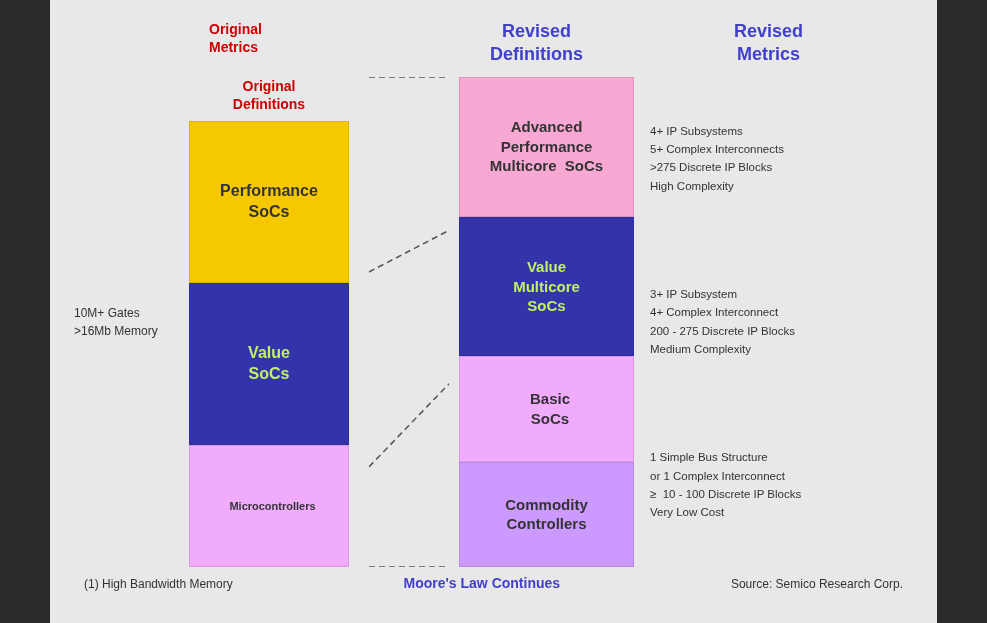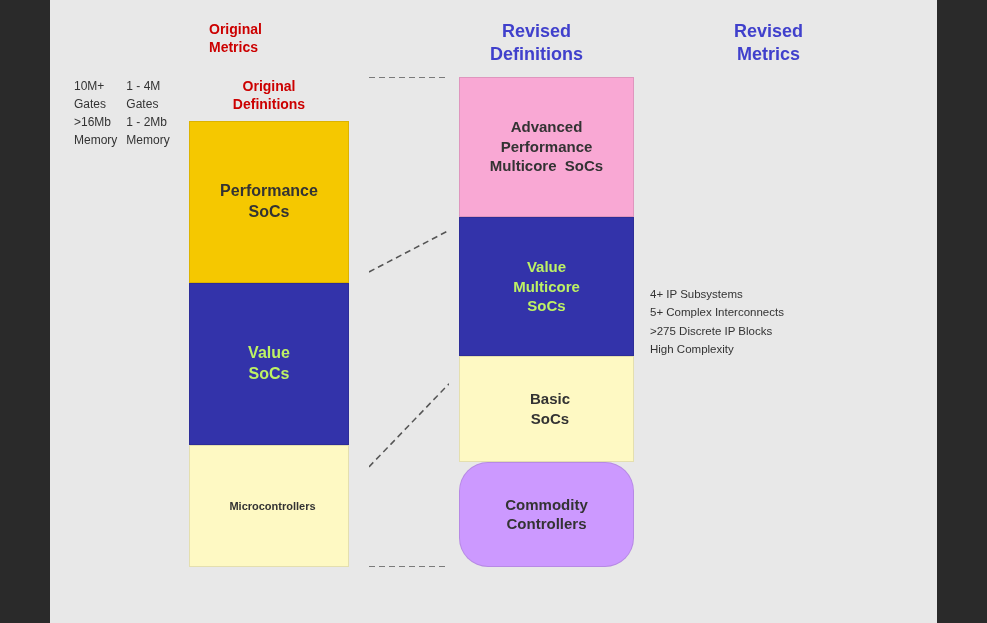--- a/index.html
+++ b/index.html
@@ -41,22 +41,22 @@
       align-items: stretch;
       gap: 0;
       width: 100%;
       height: 490px;
       position: relative;
     }
 
     
     .left-metrics {
       display: flex;
-      flex-direction: row;
-      justify-content: flex-start;
+      flex-direction: column;
+      justify-content: center;
       width: 115px;
       flex-shrink: 0;
       padding-right: 8px;
     }
     .metric-item {
       font-size: 12px;
       color: #333;
       line-height: 1.5;
     }
 
@@ -90,22 +90,22 @@
       justify-content: center;
       text-align: center;
       font-weight: bold;
       font-size: 15px;
       color: white;
       line-height: 1.3;
       border: 1px solid rgba(0,0,0,0.1);
     }
     .box-yellow { background: #f5c800; color: #333; }
     .box-blue { background: #3333aa; color: #bef264; }
-    .box-green { background: #fef9c3; color: #333; padding-left: 7px; }
-    .box-purple { background: #cc99ff; color: #333; border-radius: 29px; }
+    .box-green { background: #f0abfc; color: #333; padding-left: 7px; }
+    .box-purple { background: #cc99ff; color: #333; }
     .box-gold { background: #f9a8d4; color: #333; }
 
     
     .dashed-lines-area {
       position: relative;
       width: 80px;
       flex-shrink: 0;
     }
     .dashed-lines-svg {
       position: absolute;
@@ -183,23 +183,20 @@
       <span class="header-col" style="white-space:pre-line;">Revised
 Metrics</span>
     </div>
   </div>
 
   <div class="main-area">
 
     <div class="left-metrics">
       <div class="metric-item">
         10M+ Gates<br>&gt;16Mb Memory
-      </div>
-      <div class="metric-item">
-        1 - 4M Gates<br>1 - 2Mb Memory
       </div>
     </div>
 
     <div class="original-defs">
       <div class="orig-label">Original<br>Definitions</div>
       <div class="orig-boxes">
         <div class="box box-yellow" style="flex:2; font-size:16px;">
           Performance<br>SoCs
         </div>
         <div class="box box-blue" style="flex:2; font-size:16px;">
@@ -238,18 +235,29 @@
         <div class="box box-purple" style="flex:1.5; font-size:15px; color:#333;">
           Commodity<br>Controllers
         </div>
       </div>
     </div>
 
     <div class="right-metrics">
       <div class="right-metric-item">
         4+ IP Subsystems<br>5+ Complex Interconnects<br>&gt;275 Discrete IP Blocks<br>High Complexity
       </div>
+      <div class="right-metric-item">
+        3+ IP Subsystem<br>4+ Complex Interconnect<br>200 - 275 Discrete IP Blocks<br>Medium Complexity
+      </div>
+      <div class="right-metric-item">
+        1 Simple Bus Structure<br>or 1 Complex Interconnect<br>≥&nbsp; 10 - 100 Discrete IP Blocks<br>Very Low Cost
+      </div>
     </div>
 
   </div>
 
+  <div class="footer">
+    <div class="footer-left">(1) High Bandwidth Memory</div>
+    <div class="footer-center">Moore's Law Continues</div>
+    <div class="footer-right">Source: Semico Research Corp.</div>
+  </div>
 
 </div>
 
 </body></html>

